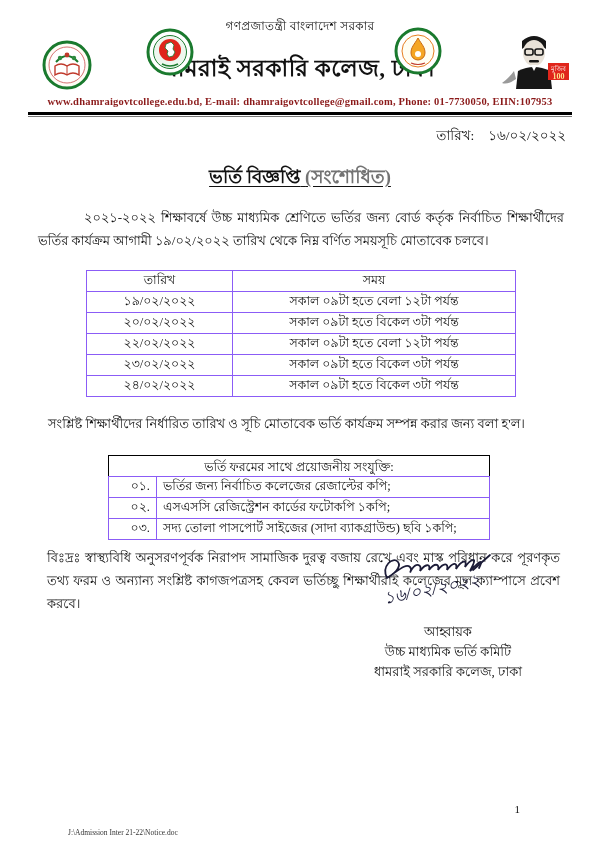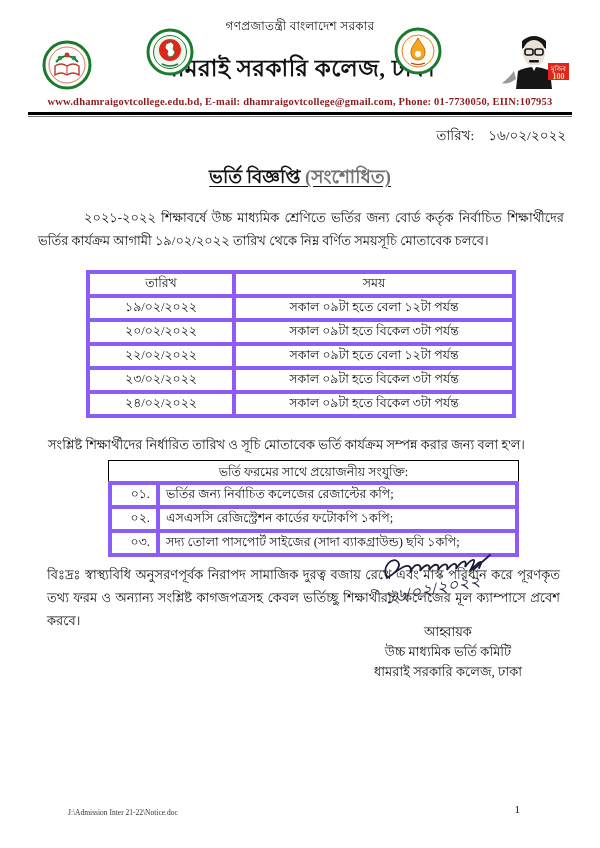--- a/index.html
+++ b/index.html
@@ -31,35 +31,35 @@
   .doc-title { text-align: center; margin-top: 15px; font-size: 18.5px; font-weight: bold; }
   .doc-title .u { text-decoration: underline; text-underline-offset: 3px; }
   .doc-title .amended { color: #737373; }
   
   .para { font-size: 13px; line-height: 1.75; text-align: justify; }
   .intro { margin: 13px 36px 0 38px; text-indent: 46px; }
   .after-table { margin: 16px 38px 0 48px; text-align: left; }
   .note { margin: 7px 40px 0 47px; }
   
   table { border-collapse: collapse; font-size: 12.5px; }
-  td, th { border: 4px solid #8b5cf6; font-weight: normal; }
+  td, th { border: 1px solid #8b5cf6; font-weight: normal; }
   .schedule-table { margin: 17px 0 0 86px; width: 430px; }
   .schedule-table td, .schedule-table th { height: 18px; text-align: center; padding: 0 4px; }
   .schedule-table .col-date { width: 146px; }
-  .attach-table { margin: 4px 0 0 108px; width: 411px; }
+  .attach-table { margin: 20px 0 0 108px; width: 382px; }
   .attach-table caption { border: 1px solid #000; border-bottom: none; height: 21px;
                           font-size: 12.5px; text-align: center; padding-top: 2px; }
   .attach-table td { height: 21px; padding: 0 6px; }
   .attach-table .col-no { width: 48px; text-align: right; }
   
   .sign-block { position: absolute; top: 552px; right: 62px; width: 180px; text-align: center; }
   .sign-svg { display: block; margin: 0 auto; }
   .sign-lines { font-size: 13px; line-height: 1.55; margin-top: 4px; }
   
-  .footer-path { position: absolute; left: 68px; top: 808px; font-size: 7.5px; color: #333; }
+  .footer-path { position: absolute; left: 68px; top: 828px; font-size: 7.5px; color: #333; }
   .footer-page { position: absolute; right: 80px; top: 803px; font-size: 11px; }
 </style>
 </head>
 <body>
 
 <div class="page">
 
   <div class="header">
 
     <svg class="logo logo-college" width="50" height="58" viewBox="0 0 50 58">

